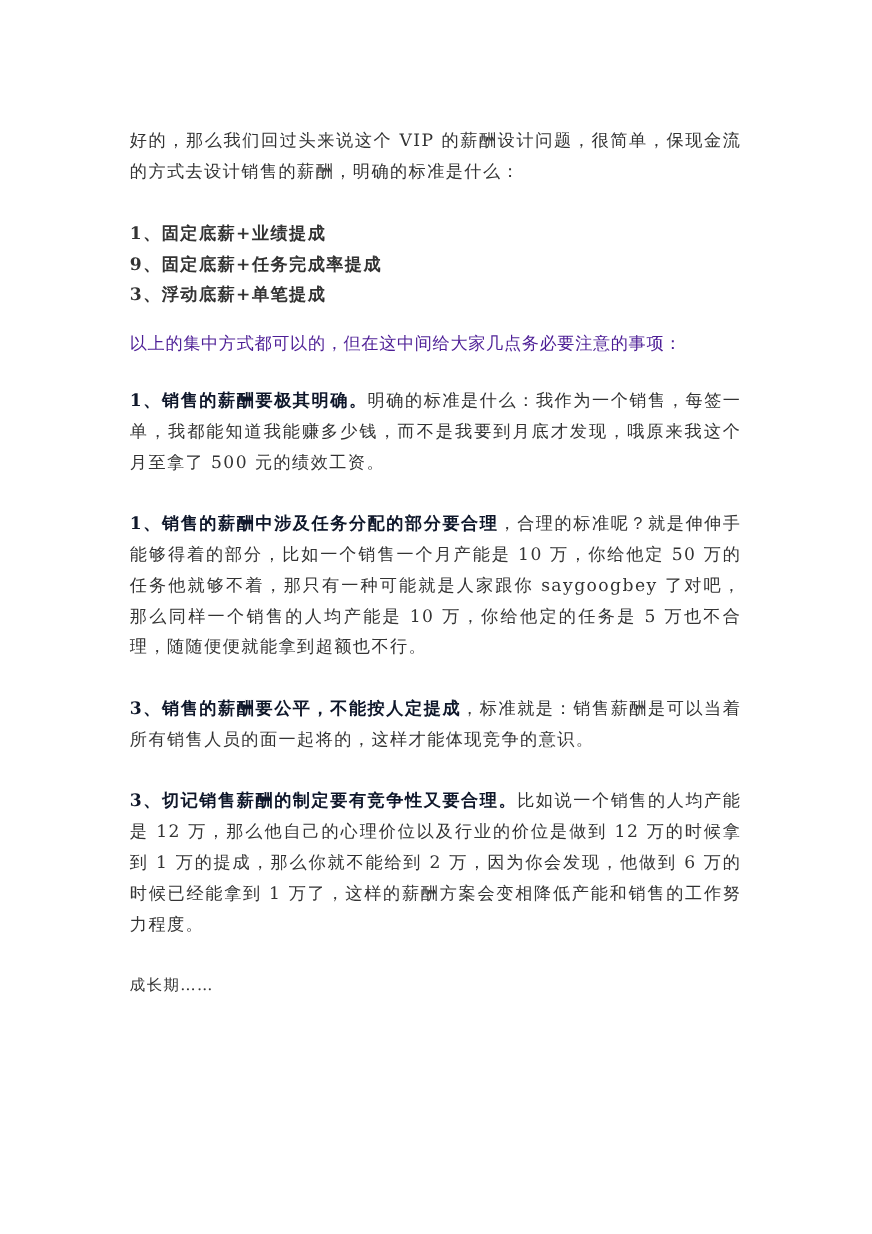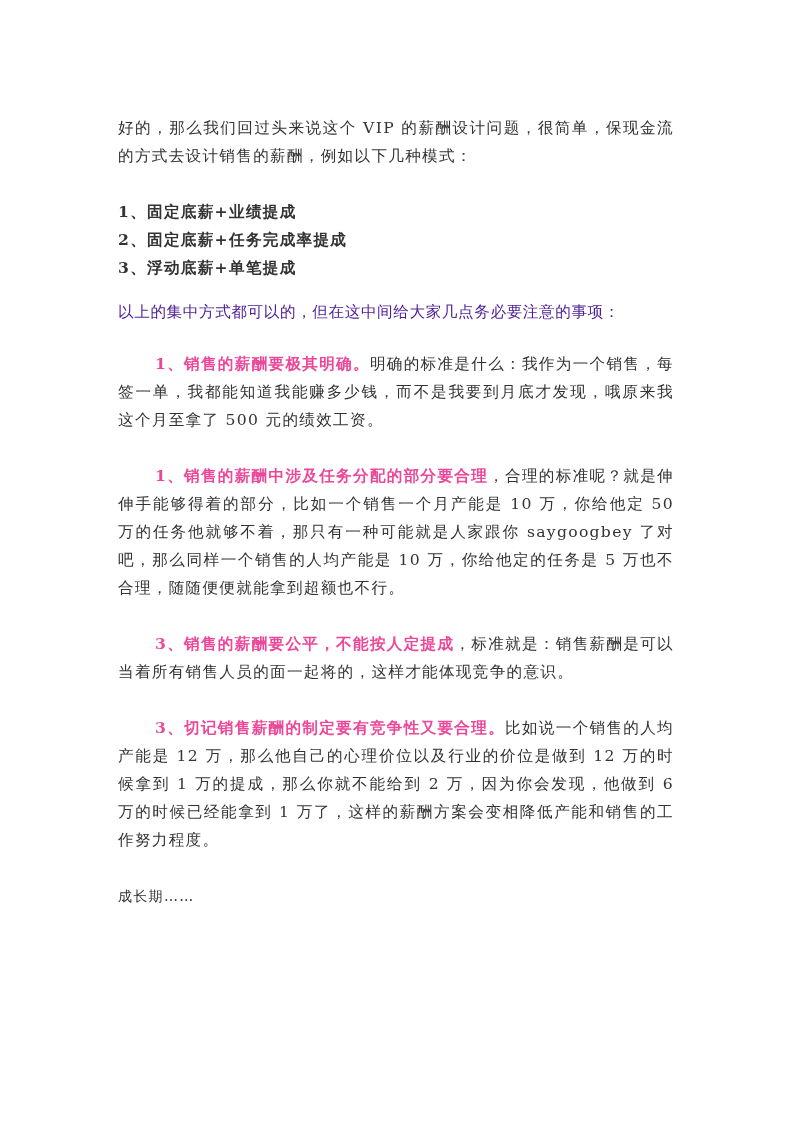--- a/index.html
+++ b/index.html
@@ -39,45 +39,44 @@
     }
     .highlight {
       color: #4c1d95;
       font-size: 15.6px;
       line-height: 28px;
       letter-spacing: 0.6px;
       margin: 0;
     }
     .bold {
       font-weight: bold;
-      color: #ec4899;
-      margin-left: 37px;
+      color: #0f172a;
     }
     .ending {
       font-size: 14px;
       line-height: 28px;
       letter-spacing: 1.3px;
       margin: 0;
     }
   </style>
 </head>
 <body>
 
 <div class="page">
 
 
   <div class="gap"></div>
 
-  <p class="para">好的，那么我们回过头来说这个 VIP 的薪酬设计问题，很简单，保现金流的方式去设计销售的薪酬，例如以下几种模式：</p>
+  <p class="para">好的，那么我们回过头来说这个 VIP 的薪酬设计问题，很简单，保现金流的方式去设计销售的薪酬，明确的标准是什么：</p>
 
   <div class="gap"></div>
 
   <div>
     <p class="list-item">1、固定底薪+业绩提成</p>
-    <p class="list-item">2、固定底薪+任务完成率提成</p>
+    <p class="list-item">9、固定底薪+任务完成率提成</p>
     <p class="list-item">3、浮动底薪+单笔提成</p>
   </div>
 
   <div style="height:16px"></div>
 
   <p class="highlight">以上的集中方式都可以的，但在这中间给大家几点务必要注意的事项：</p>
 
   <div style="height:24px"></div>
 
   <p class="para"><span class="bold">1、销售的薪酬要极其明确。</span><span>明确的标准是什么：我作为一个销售，每签一单，我都能知道我能赚多少钱，而不是我要到月底才发现，哦原来我这个月至拿了 500 元的绩效工资。</span></p>

